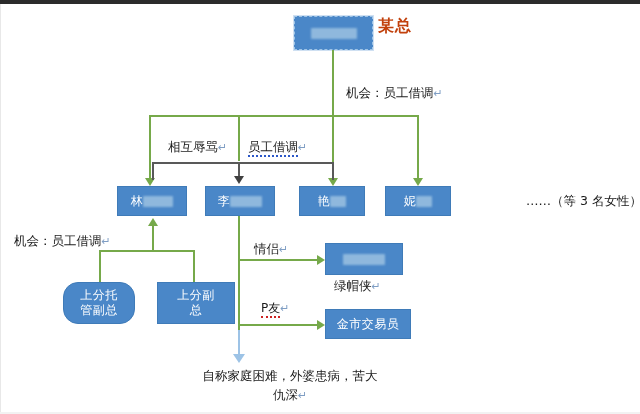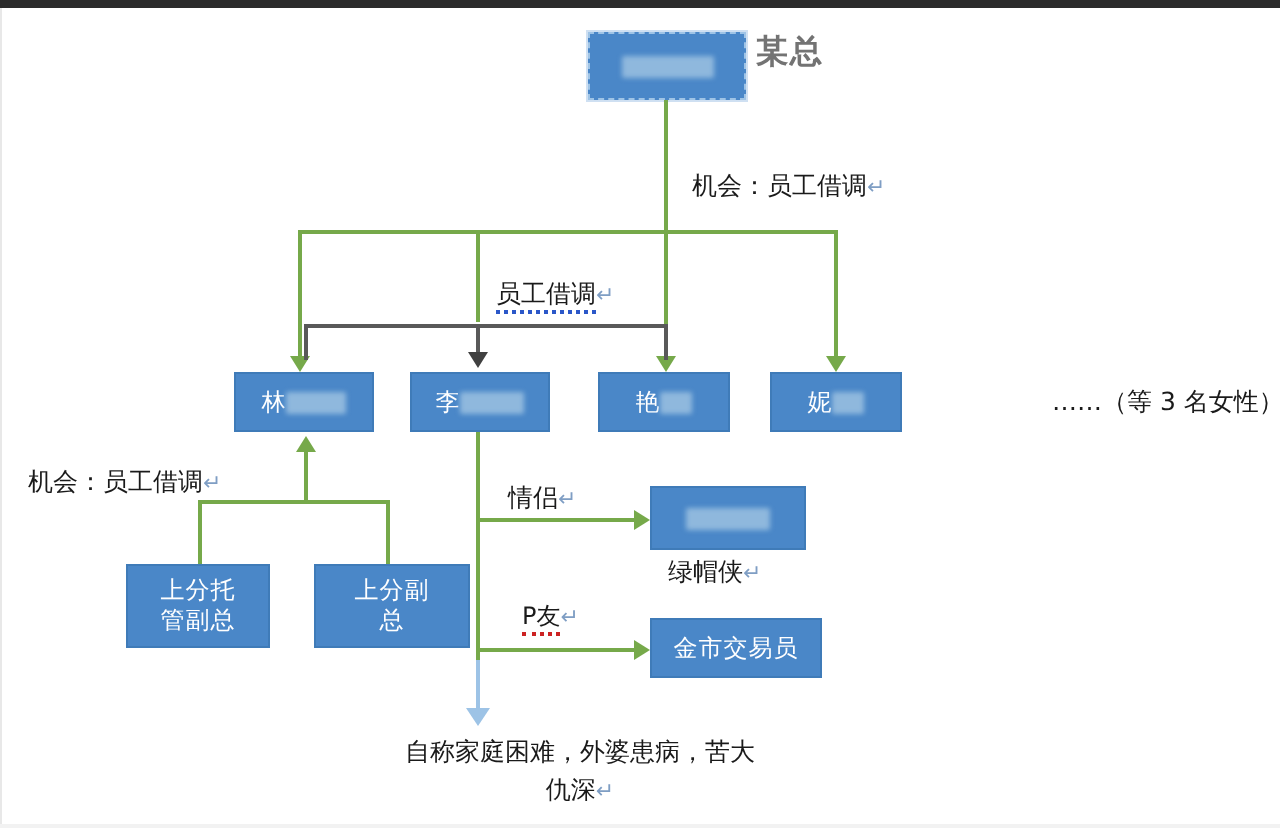--- a/index.html
+++ b/index.html
@@ -78,21 +78,21 @@
   
   .lbl{
     position:absolute;
     color:#1a1a1a;
     font-size:12.5px;
     line-height:17px;
     white-space:nowrap;
     user-select:none;
   }
   .lbl.sm{ font-size:12px; }
-  .lbl.red{ color:#737373; font-size:16px; font-weight:bold; letter-spacing:1px; }
+  .lbl.red{ color:#c2410c; font-size:16px; font-weight:bold; letter-spacing:1px; }
   .pilcrow{ color:#7f9ec4; font-size:11px; }
   .sq-blue{
     border-bottom:2px dotted #2b57c8;
     padding-bottom:1px;
   }
   .sq-red{
     border-bottom:2px dotted #cc2222;
     padding-bottom:1px;
   }
   .caption{
@@ -130,20 +130,23 @@
   <div class="arrow ar-down-g" style="left:145px;top:178px;"></div>
 
   <div class="ln gv" style="left:238px;top:115px;height:46px;"></div>
 
   <div class="ln gv" style="left:332px;top:115px;height:65px;"></div>
   <div class="arrow ar-down-g" style="left:328px;top:178px;"></div>
 
   <div class="ln gv" style="left:417px;top:115px;height:65px;"></div>
   <div class="arrow ar-down-g" style="left:413px;top:178px;"></div>
 
+  <div class="lbl" style="left:168px;top:138px;">
+    <span>相互辱骂</span><span class="pilcrow">↵</span>
+  </div>
   <div class="lbl" style="left:248px;top:138px;">
     <span class="sq-blue">员工借调</span><span class="pilcrow">↵</span>
   </div>
 
   <div class="ln kh" style="left:152px;top:162px;width:182px;"></div>
   <div class="ln kv" style="left:152px;top:162px;height:18px;"></div>
   <div class="ln kv" style="left:332px;top:162px;height:18px;"></div>
   <div class="ln kv" style="left:238px;top:162px;height:16px;"></div>
   <div class="arrow ar-down-k" style="left:234px;top:176px;"></div>
 
@@ -174,21 +177,21 @@
   <div class="lbl" style="left:14px;top:232px;">
     <span>机会：员工借调</span><span class="pilcrow">↵</span>
   </div>
 
   <div class="arrow ar-up-g" style="left:148px;top:218px;"></div>
   <div class="ln gv" style="left:152px;top:226px;height:24px;"></div>
   <div class="ln gh" style="left:99px;top:250px;width:96px;"></div>
   <div class="ln gv" style="left:99px;top:250px;height:32px;"></div>
   <div class="ln gv" style="left:193px;top:250px;height:32px;"></div>
 
-  <div class="box multiline" style="left:63px;top:282px;width:72px;height:42px;">
+  <div class="box multiline" style="left:63px;top:282px;width:72px;height:42px;border-radius:15px;">
     <span>上分托</span>
     <span>管副总</span>
   </div>
 
   <div class="box multiline" style="left:157px;top:282px;width:78px;height:42px;">
     <span>上分副</span>
     <span>总</span>
   </div>
 
   <div class="ln gv" style="left:238px;top:216px;height:126px;"></div>

